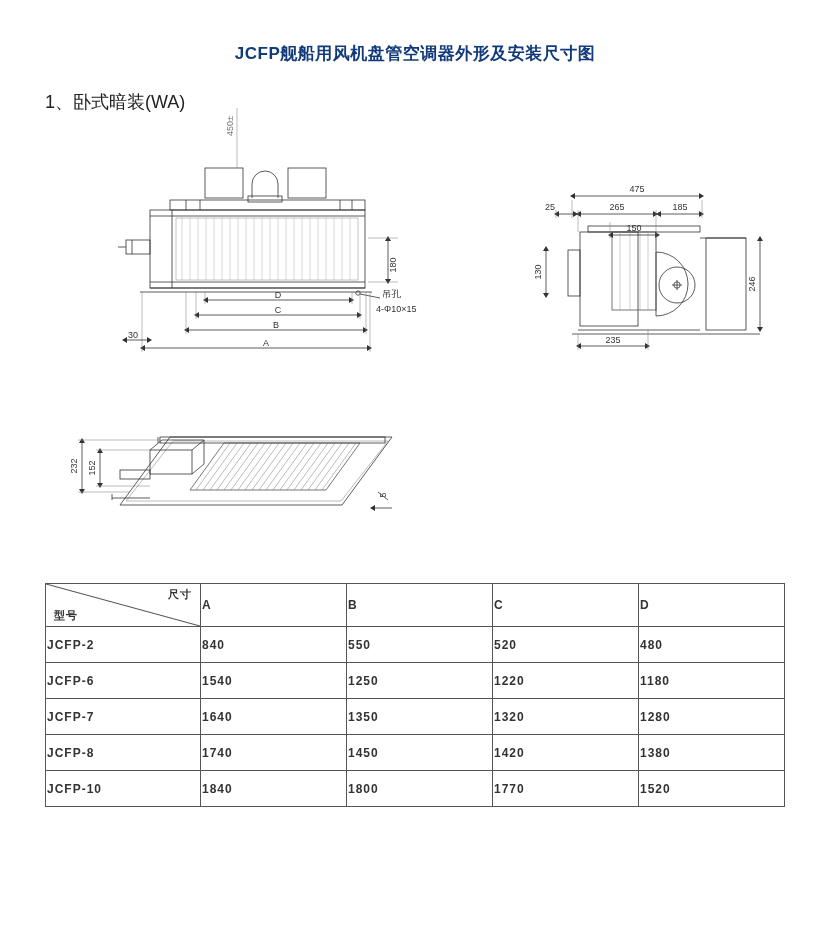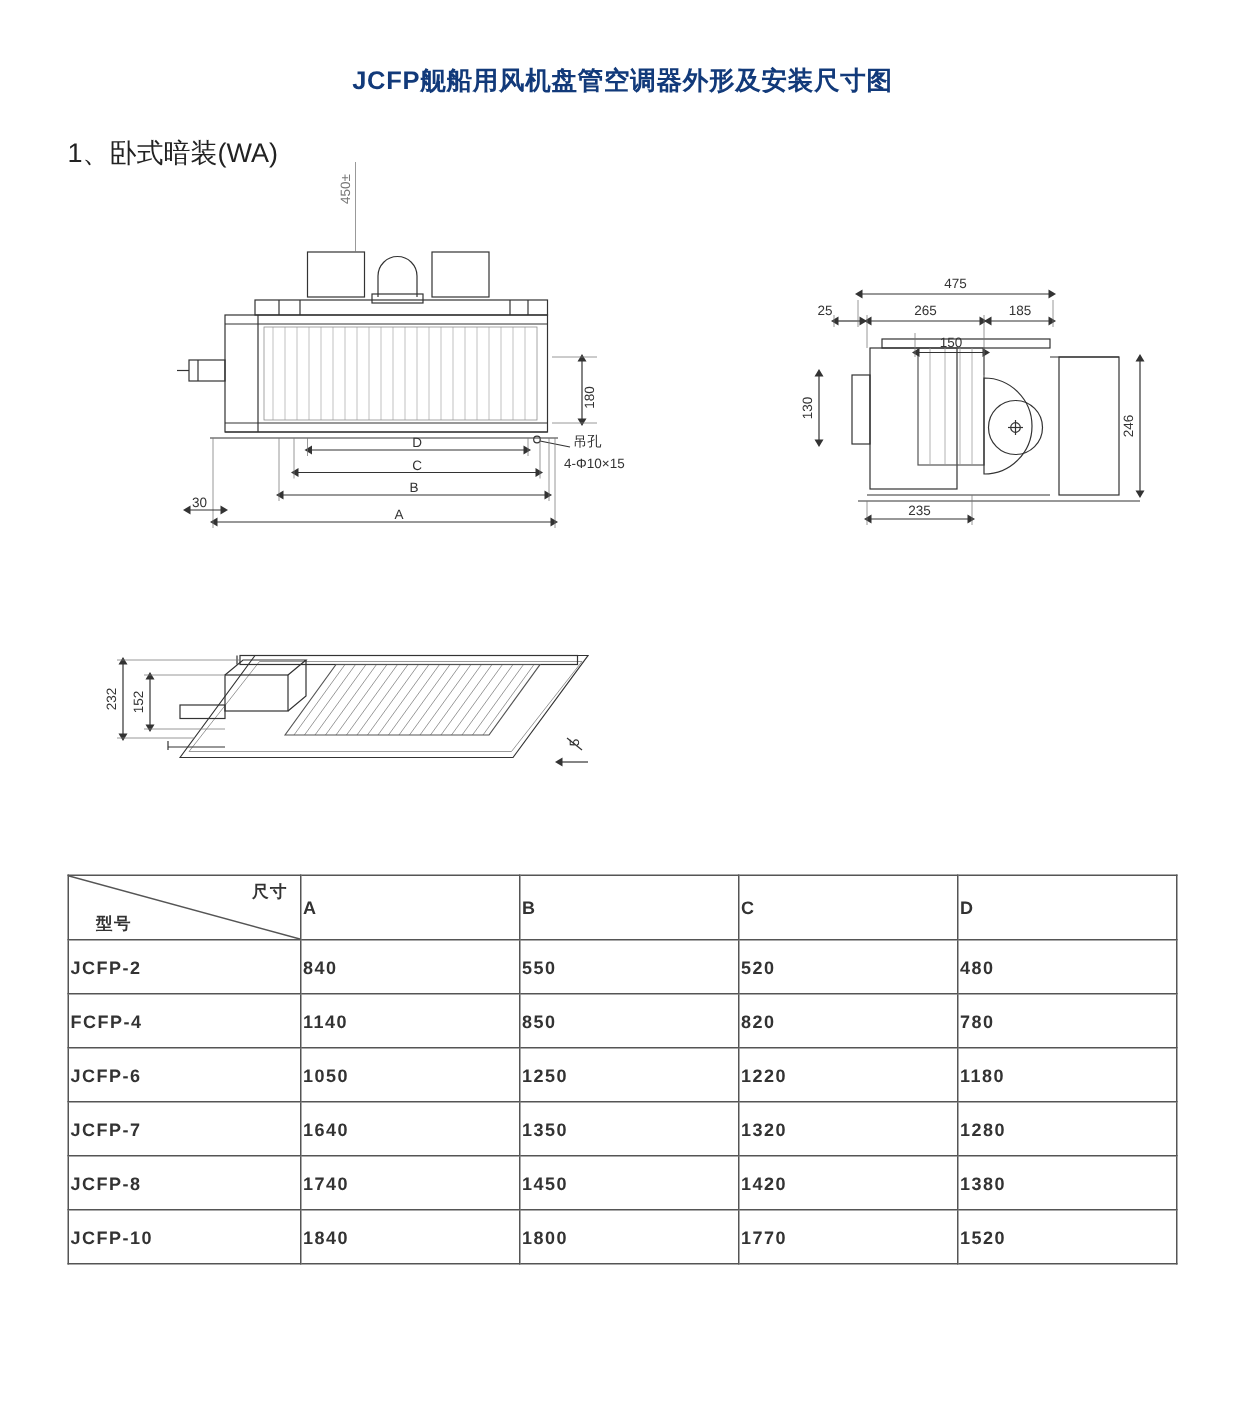--- a/index.html
+++ b/index.html
@@ -87,21 +87,20 @@
     position: absolute;
     right: 8px;
     top: 3px;
     font-size: 11px;
   }
   .corner .lbl-model {
     position: absolute;
     left: 8px;
     bottom: 3px;
     font-size: 11px;
-    margin-left: 10px;
   }
   .model-cell { width: 155px; }
   .num-cell { width: 146px; }
 </style>
 </head>
 <body>
 
 <div class="page">
 
   <div class="title">JCFP舰船用风机盘管空调器外形及安装尺寸图</div>
@@ -419,29 +418,22 @@
       </thead>
       <tbody>
         <tr>
           <td class="model-cell">JCFP-2</td>
           <td>840</td>
           <td>550</td>
           <td>520</td>
           <td>480</td>
         </tr>
         <tr>
-          <td class="model-cell">FCFP-4</td>
-          <td>1140</td>
-          <td>850</td>
-          <td>820</td>
-          <td>780</td>
-        </tr>
-        <tr>
           <td class="model-cell">JCFP-6</td>
-          <td>1050</td>
+          <td>1540</td>
           <td>1250</td>
           <td>1220</td>
           <td>1180</td>
         </tr>
         <tr>
           <td class="model-cell">JCFP-7</td>
           <td>1640</td>
           <td>1350</td>
           <td>1320</td>
           <td>1280</td>

